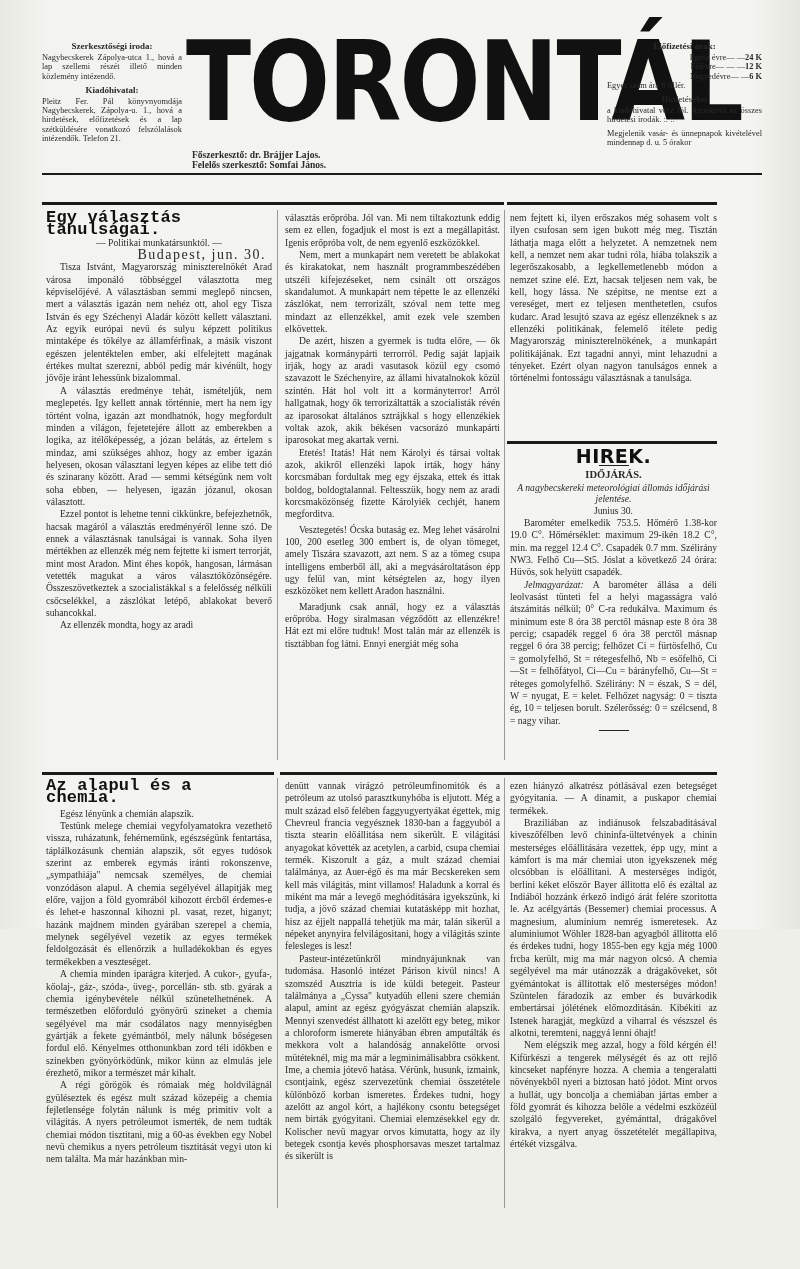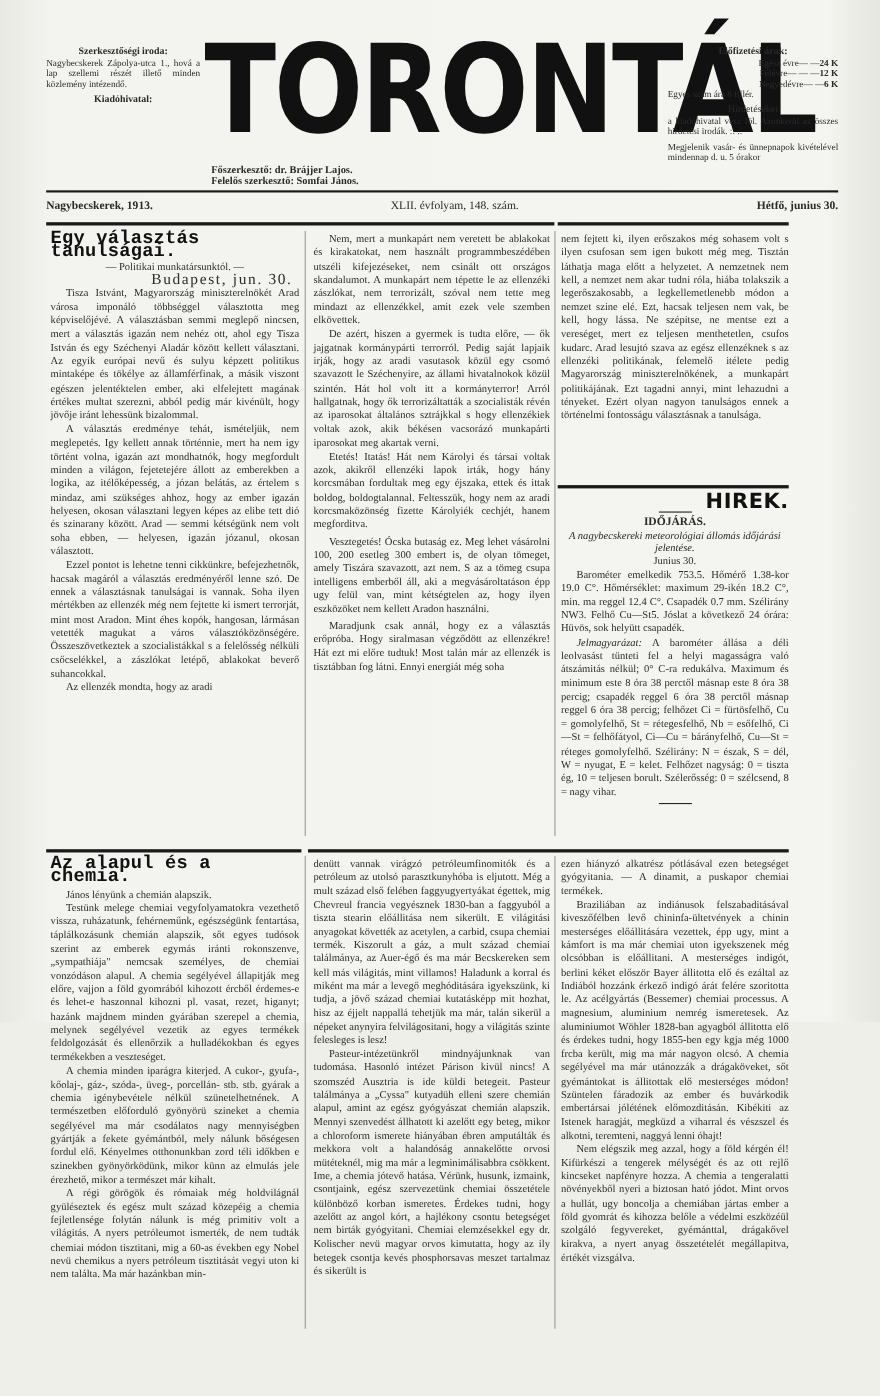--- a/index.html
+++ b/index.html
@@ -21,36 +21,37 @@
   .editors { left:192px; top:150px; width:400px; display:flex; justify-content:space-between; font-size:9.5px; font-weight:bold;flex-direction:column; }
   .rule-thick { background:#1a1a1a; height:2px; }
   .dateline { left:42px; top:182px; width:720px; display:flex; justify-content:space-between; font-size:10.5px; }
   .dateline b { font-weight:bold; }
   .col { font-size:9.6px; line-height:12.35px; text-align:justify; }
   .col p { margin:0; text-indent:14px; }
   .col p.noind { text-indent:0; }
   .headline { font-family:Liberation Mono, monospace; font-weight:bold; text-align:left; font-size:17px; letter-spacing:0.2px; color:#111; }
   .byline { text-align:center; font-size:9.6px; }
   .place { text-align:right; font-size:14px; letter-spacing:1.5px; }
-  .hirek { font-family:"DejaVu Sans","Liberation Sans",sans-serif; font-weight:bold; text-align:right; font-size:19px; letter-spacing:0.5px; color:#111; }
+  .hirek { font-family:"DejaVu Sans","Liberation Sans",sans-serif; font-weight:bold; text-align:center; font-size:19px; letter-spacing:0.5px; color:#111; }
   .sect { text-align:center; font-weight:bold; font-size:10.5px; }
   .italic-c { text-align:center; font-style:italic; font-size:9.6px; line-height:11.5px; }
   .center { text-align:center; }
   .dash { width:30px; height:1px; background:#222; margin:3px auto; }
   .col-divider { width:1px; background:#9a9a96; }
 </style>
 </head>
 <body>
 
 <div class="page">
 
   <div class="abs box-left">
     <div class="box-title">Szerkesztőségi iroda:</div>
     <div>Nagybecskerek Zápolya-utca 1., hová a lap szellemi részét illető minden közlemény intézendő.</div>
     <div class="box-title" style="margin-top:5px">Kiadóhivatal:</div>
+    <div>Pleitz Fer. Pál könyvnyomdája Nagybecskerek, Zápolya-u. 1., hová a hirdetések, előfizetések és a lap szétküldésére vonatkozó felszólalások intézendők. Telefon 21.</div>
   </div>
 
   <div class="abs masthead">
     <span class="title">TORONTÁL</span>
   </div>
   <div class="abs editors">
     <span>Főszerkesztő: dr. Brájjer Lajos.</span>
     <span>Felelős szerkesztő: Somfai János.</span>
   </div>
 
@@ -72,40 +73,36 @@
       <b>6 K</b>
     </div>
     <div>Egyes szám ára 8 fillér.</div>
     <div class="box-title" style="margin-top:5px;font-weight:normal;">Hirdetéseket</div>
     <div style="text-align:justify">a kiadóhivatal vesz föl. Azonkivül az összes hirdetési irodák. :: ::</div>
     <div style="text-align:justify;margin-top:4px">Megjelenik vasár- és ünnepnapok kivételével mindennap d. u. 5 órakor</div>
   </div>
 
   <div class="abs rule-thick" style="left:42px;top:173px;width:720px;"></div>
 
-  <div class="abs dateline">
-    <b>Nagybecskerek, 1913.</b>
-    <span>XLII. évfolyam, 148. szám.</span>
-    <b>Hétfő, junius 30.</b>
-  </div>
 
   <div class="abs rule-thick" style="left:42px;top:202px;width:462px;height:3px;"></div>
   <div class="abs rule-thick" style="left:507px;top:202px;width:210px;height:3px;"></div>
 
   <div class="abs col" style="left:46px;top:212px;width:226px;">
     <div class="headline">Egy választás tanulságai.</div>
     <div class="byline">— Politikai munkatársunktól. —</div>
     <div class="place" style="margin-right:6px">Budapest, jun. 30.</div>
     <p>Tisza Istvánt, Magyarország miniszterelnökét Arad városa imponáló többséggel választotta meg képviselőjévé. A választásban semmi meglepő nincsen, mert a választás igazán nem nehéz ott, ahol egy Tisza István és egy Széchenyi Aladár között kellett választani. Az egyik európai nevű és sulyu képzett politikus mintaképe és tökélye az államférfinak, a másik viszont egészen jelentéktelen ember, aki elfelejtett magának értékes multat szerezni, abból pedig már kivénült, hogy jövője iránt lehessünk bizalommal.</p>
     <p>A választás eredménye tehát, ismételjük, nem meglepetés. Igy kellett annak történnie, mert ha nem igy történt volna, igazán azt mondhatnók, hogy megfordult minden a világon, fejetetejére állott az emberekben a logika, az itélőképesség, a józan belátás, az értelem s mindaz, ami szükséges ahhoz, hogy az ember igazán helyesen, okosan választani legyen képes az elibe tett dió és szinarany között. Arad — semmi kétségünk nem volt soha ebben, — helyesen, igazán józanul, okosan választott.</p>
     <p>Ezzel pontot is lehetne tenni cikkünkre, befejezhetnők, hacsak magáról a választás eredményéről lenne szó. De ennek a választásnak tanulságai is vannak. Soha ilyen mértékben az ellenzék még nem fejtette ki ismert terrorját, mint most Aradon. Mint éhes kopók, hangosan, lármásan vetették magukat a város választóközönségére. Összeszövetkeztek a szocialistákkal s a felelősség nélküli csőcselékkel, a zászlókat letépő, ablakokat beverő suhancokkal.</p>
     <p>Az ellenzék mondta, hogy az aradi</p>
   </div>
   <div class="abs col-divider" style="left:277px;top:210px;height:550px;"></div>
   <div class="abs col" style="left:285px;top:212px;width:215px;">
+    <p class="noind">választás erőpróba. Jól van. Mi nem tiltakoztunk eddig sem ez ellen, fogadjuk el most is ezt a megállapitást. Igenis erőpróba volt, de nem egyenlő eszközökkel.</p>
     <p>Nem, mert a munkapárt nem veretett be ablakokat és kirakatokat, nem használt programmbeszédében utszéli kifejezéseket, nem csinált ott országos skandalumot. A munkapárt nem tépette le az ellenzéki zászlókat, nem terrorizált, szóval nem tette meg mindazt az ellenzékkel, amit ezek vele szemben elkövettek.</p>
     <p>De azért, hiszen a gyermek is tudta előre, — ők jajgatnak kormánypárti terrorról. Pedig saját lapjaik irják, hogy az aradi vasutasok közül egy csomó szavazott le Széchenyire, az állami hivatalnokok közül szintén. Hát hol volt itt a kormányterror! Arról hallgatnak, hogy ők terrorizáltatták a szocialisták révén az iparosokat általános sztrájkkal s hogy ellenzékiek voltak azok, akik békésen vacsorázó munkapárti iparosokat meg akartak verni.</p>
     <p>Etetés! Itatás! Hát nem Károlyi és társai voltak azok, akikről ellenzéki lapok irták, hogy hány korcsmában fordultak meg egy éjszaka, ettek és ittak boldog, boldogtalannal. Feltesszük, hogy nem az aradi korcsmaközönség fizette Károlyiék cechjét, hanem megforditva.</p>
     <p style="margin-top:3px">Vesztegetés! Ócska butaság ez. Meg lehet vásárolni 100, 200 esetleg 300 embert is, de olyan tömeget, amely Tiszára szavazott, azt nem. S az a tömeg csupa intelligens emberből áll, aki a megvásároltatáson épp ugy felül van, mint kétségtelen az, hogy ilyen eszközöket nem kellett Aradon használni.</p>
     <p style="margin-top:3px">Maradjunk csak annál, hogy ez a választás erőpróba. Hogy siralmasan végződött az ellenzékre! Hát ezt mi előre tudtuk! Most talán már az ellenzék is tisztábban fog látni. Ennyi energiát még soha</p>
   </div>
   <div class="abs col-divider" style="left:504px;top:210px;height:550px;"></div>
   <div class="abs col" style="left:510px;top:212px;width:207px;">
     <p class="noind">nem fejtett ki, ilyen erőszakos még sohasem volt s ilyen csufosan sem igen bukott még meg. Tisztán láthatja maga előtt a helyzetet. A nemzetnek nem kell, a nemzet nem akar tudni róla, hiába tolakszik a legerőszakosabb, a legkellemetlenebb módon a nemzet szine elé. Ezt, hacsak teljesen nem vak, be kell, hogy lássa. Ne szépitse, ne mentse ezt a vereséget, mert ez teljesen menthetetlen, csufos kudarc. Arad lesujtó szava az egész ellenzéknek s az ellenzéki politikának, felemelő itélete pedig Magyarország miniszterelnökének, a munkapárt politikájának. Ezt tagadni annyi, mint lehazudni a tényeket. Ezért olyan nagyon tanulságos ennek a történelmi fontosságu választásnak a tanulsága.</p>
   </div>
@@ -120,21 +117,21 @@
     <p>Barométer emelkedik 753.5. Hőmérő 1.38-kor 19.0 C°. Hőmérséklet: maximum 29-ikén 18.2 C°, min. ma reggel 12.4 C°. Csapadék 0.7 mm. Szélirány NW3. Felhő Cu—St5. Jóslat a következő 24 órára: Hüvös, sok helyütt csapadék.</p>
     <p><i>Jelmagyarázat:</i> <span>A barométer állása a déli leolvasást tünteti fel a helyi magasságra való átszámitás nélkül; 0° C-ra redukálva. Maximum és minimum este 8 óra 38 perctől másnap este 8 óra 38 percig; csapadék reggel 6 óra 38 perctől másnap reggel 6 óra 38 percig; felhőzet Ci = fürtösfelhő, Cu = gomolyfelhő, St = rétegesfelhő, Nb = esőfelhő, Ci—St = felhőfátyol, Ci—Cu = bárányfelhő, Cu—St = réteges gomolyfelhő. Szélirány: N = észak, S = dél, W = nyugat, E = kelet. Felhőzet nagyság: 0 = tiszta ég, 10 = teljesen borult. Szélerősség: 0 = szélcsend, 8 = nagy vihar.</span></p>
     <div class="dash"></div>
   </div>
 
   <div class="abs rule-thick" style="left:42px;top:772px;width:232px;height:3px;"></div>
   <div class="abs rule-thick" style="left:280px;top:772px;width:437px;height:3px;"></div>
 
   <div class="abs col" style="left:46px;top:780px;width:226px;">
     <div class="headline">Az alapul és a chemia.</div>
-    <p style="margin-top:3px">János lényünk a chemián alapszik.</p>
+    <p style="margin-top:3px">Egész lényünk a chemián alapszik.</p>
     <p>Testünk melege chemiai vegyfolyamatokra vezethető vissza, ruházatunk, fehérneműnk, egészségünk fentartása, táplálkozásunk chemián alapszik, sőt egyes tudósok szerint az emberek egymás iránti rokonszenve, „sympathiája" nemcsak személyes, de chemiai vonzódáson alapul. A chemia segélyével állapitják meg előre, vajjon a föld gyomrából kihozott ércből érdemes-e és lehet-e haszonnal kihozni pl. vasat, rezet, higanyt; hazánk majdnem minden gyárában szerepel a chemia, melynek segélyével vezetik az egyes termékek feldolgozását és ellenőrzik a hulladékokban és egyes termékekben a veszteséget.</p>
     <p>A chemia minden iparágra kiterjed. A cukor-, gyufa-, kőolaj-, gáz-, szóda-, üveg-, porcellán- stb. stb. gyárak a chemia igénybevétele nélkül szünetelhetnének. A természetben előforduló gyönyörü szineket a chemia segélyével ma már csodálatos nagy mennyiségben gyártják a fekete gyémántból, mely nálunk bőségesen fordul elő. Kényelmes otthonunkban zord téli időkben e szinekben gyönyörködünk, mikor künn az elmulás jele érezhető, mikor a természet már kihalt.</p>
     <p>A régi görögök és rómaiak még holdvilágnál gyüléseztek és egész mult század közepéig a chemia fejletlensége folytán nálunk is még primitiv volt a világitás. A nyers petróleumot ismerték, de nem tudták chemiai módon tisztitani, mig a 60-as években egy Nobel nevü chemikus a nyers petróleum tisztitását vegyi uton ki nem találta. Ma már hazánkban min-</p>
   </div>
   <div class="abs col-divider" style="left:277px;top:778px;height:430px;"></div>
   <div class="abs col" style="left:285px;top:780px;width:215px;">
     <p class="noind">denütt vannak virágzó petróleumfinomitók és a petróleum az utolsó parasztkunyhóba is eljutott. Még a mult század első felében faggyugyertyákat égettek, mig Chevreul francia vegyésznek 1830-ban a faggyuból a tiszta stearin előállitása nem sikerült. E világitási anyagokat követték az acetylen, a carbid, csupa chemiai termék. Kiszorult a gáz, a mult század chemiai találmánya, az Auer-égő és ma már Becskereken sem kell más világitás, mint villamos! Haladunk a korral és miként ma már a levegő meghóditására igyekszünk, ki tudja, a jövő század chemiai kutatásképp mit hozhat, hisz az éjjelt nappallá tehetjük ma már, talán sikerül a népeket anynyira felvilágositani, hogy a világitás szinte felesleges is lesz!</p>
     <p>Pasteur-intézetünkről mindnyájunknak van tudomása. Hasonló intézet Párison kivül nincs! A szomszéd Ausztria is ide küldi betegeit. Pasteur találmánya a „Cyssa" kutyadüh elleni szere chemián alapul, amint az egész gyógyászat chemián alapszik. Mennyi szenvedést állhatott ki azelőtt egy beteg, mikor a chloroform ismerete hiányában ébren amputálták és mekkora volt a halandóság annakelőtte orvosi mütéteknél, mig ma már a legminimálisabbra csökkent. Ime, a chemia jótevő hatása. Vérünk, husunk, izmaink, csontjaink, egész szervezetünk chemiai összetétele különböző korban ismeretes. Érdekes tudni, hogy azelőtt az angol kórt, a hajlékony csontu betegséget nem birták gyógyitani. Chemiai elemzésekkel egy dr. Kolischer nevü magyar orvos kimutatta, hogy az ily betegek csontja kevés phosphorsavas meszet tartalmaz és sikerült is</p>
   </div>
   <div class="abs col-divider" style="left:504px;top:778px;height:430px;"></div>

